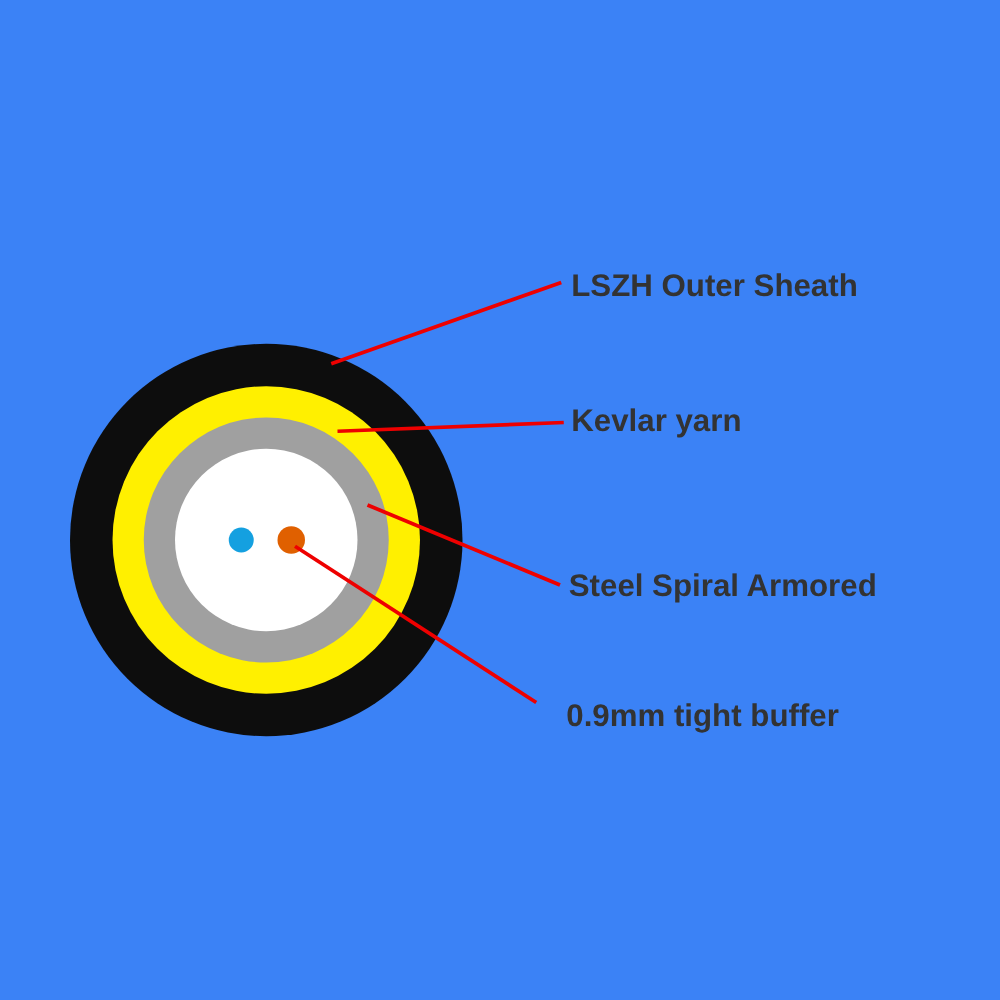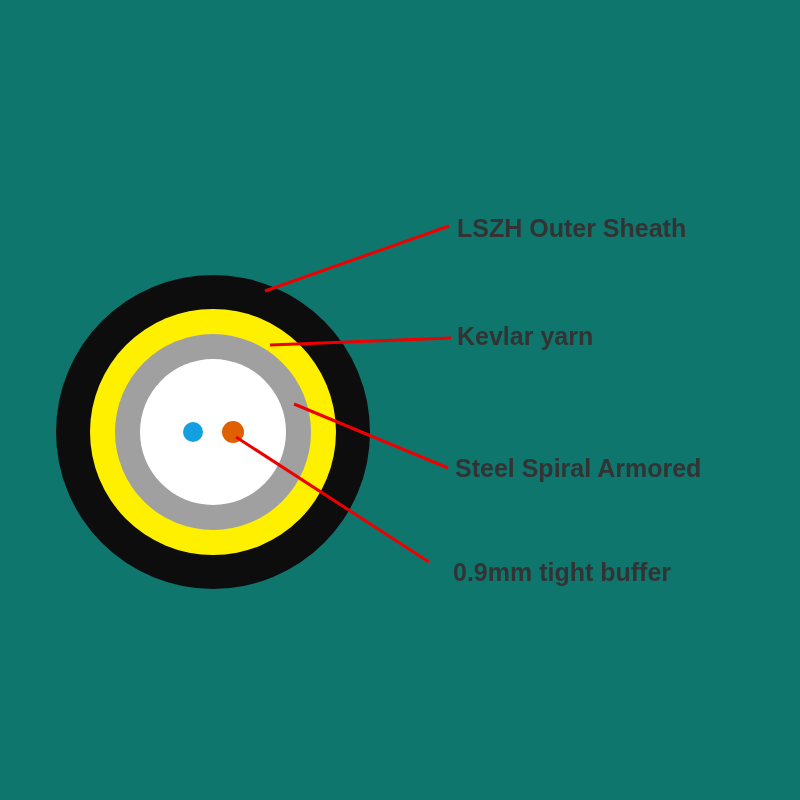--- a/index.html
+++ b/index.html
@@ -33,21 +33,21 @@
     font-weight: bold;
     font-size: 25px;
     fill: #333333;
     dominant-baseline: middle;
     white-space: pre;
   }
 </style>
 </head>
 <body>
 
-<div id="diagram-root" style="background: #0f766e;">
+<div id="diagram-root" style="background: #3b82f6;">
   <svg id="diagram-svg" viewBox="0 0 800 800" xmlns="http://www.w3.org/2000/svg">
 
     <g>
       <circle cx="213" cy="432" r="157" fill="#0d0d0d"></circle>
       <circle cx="213" cy="432" r="123" fill="#fff000"></circle>
       <circle cx="213" cy="432" r="98" fill="#a0a0a0"></circle>
       <circle cx="213" cy="432" r="73" fill="#ffffff"></circle>
     </g>
 
     <g>

